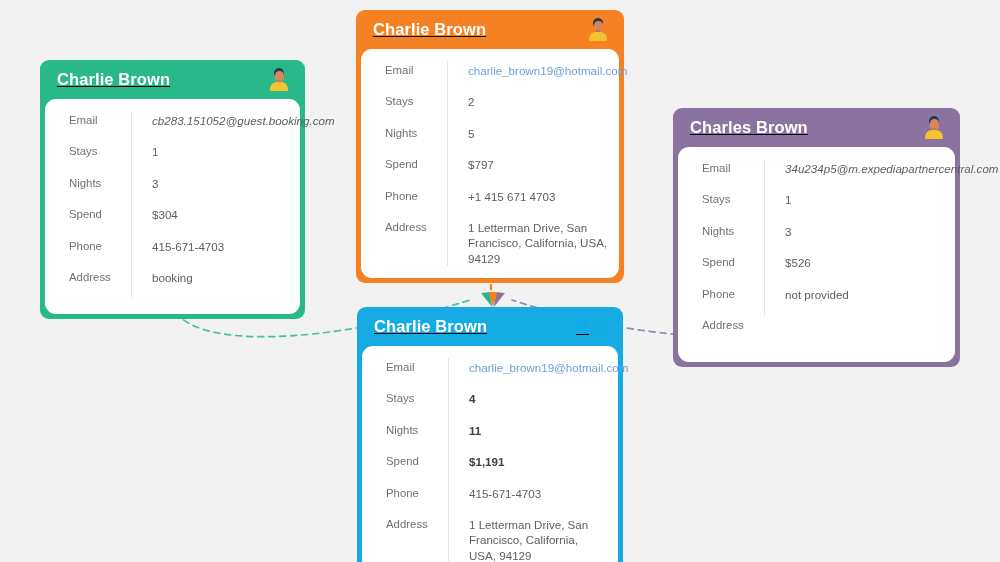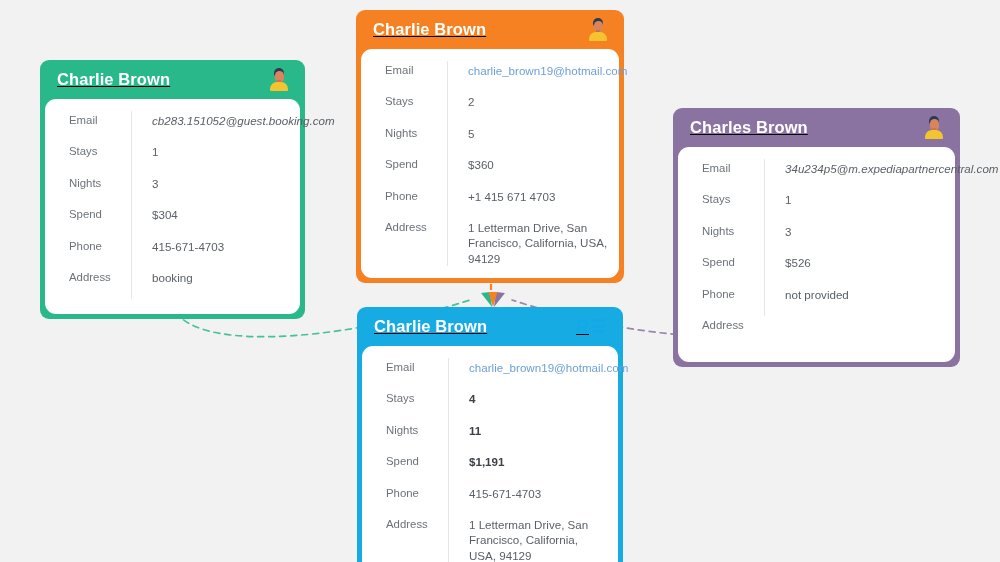--- a/index.html
+++ b/index.html
@@ -273,21 +273,21 @@
       <div class="row">
         <div class="row-label">Stays</div>
         <div class="row-value">2</div>
       </div>
       <div class="row">
         <div class="row-label">Nights</div>
         <div class="row-value">5</div>
       </div>
       <div class="row">
         <div class="row-label">Spend</div>
-        <div class="row-value">$360</div>
+        <div class="row-value">$797</div>
       </div>
       <div class="row">
         <div class="row-label">Phone</div>
         <div class="row-value">+1 415 671 4703</div>
       </div>
       <div class="row">
         <div class="row-label">Address</div>
         <div class="row-value">1 Letterman Drive, San Francisco, California, USA, 94129</div>
       </div>
     </div>

